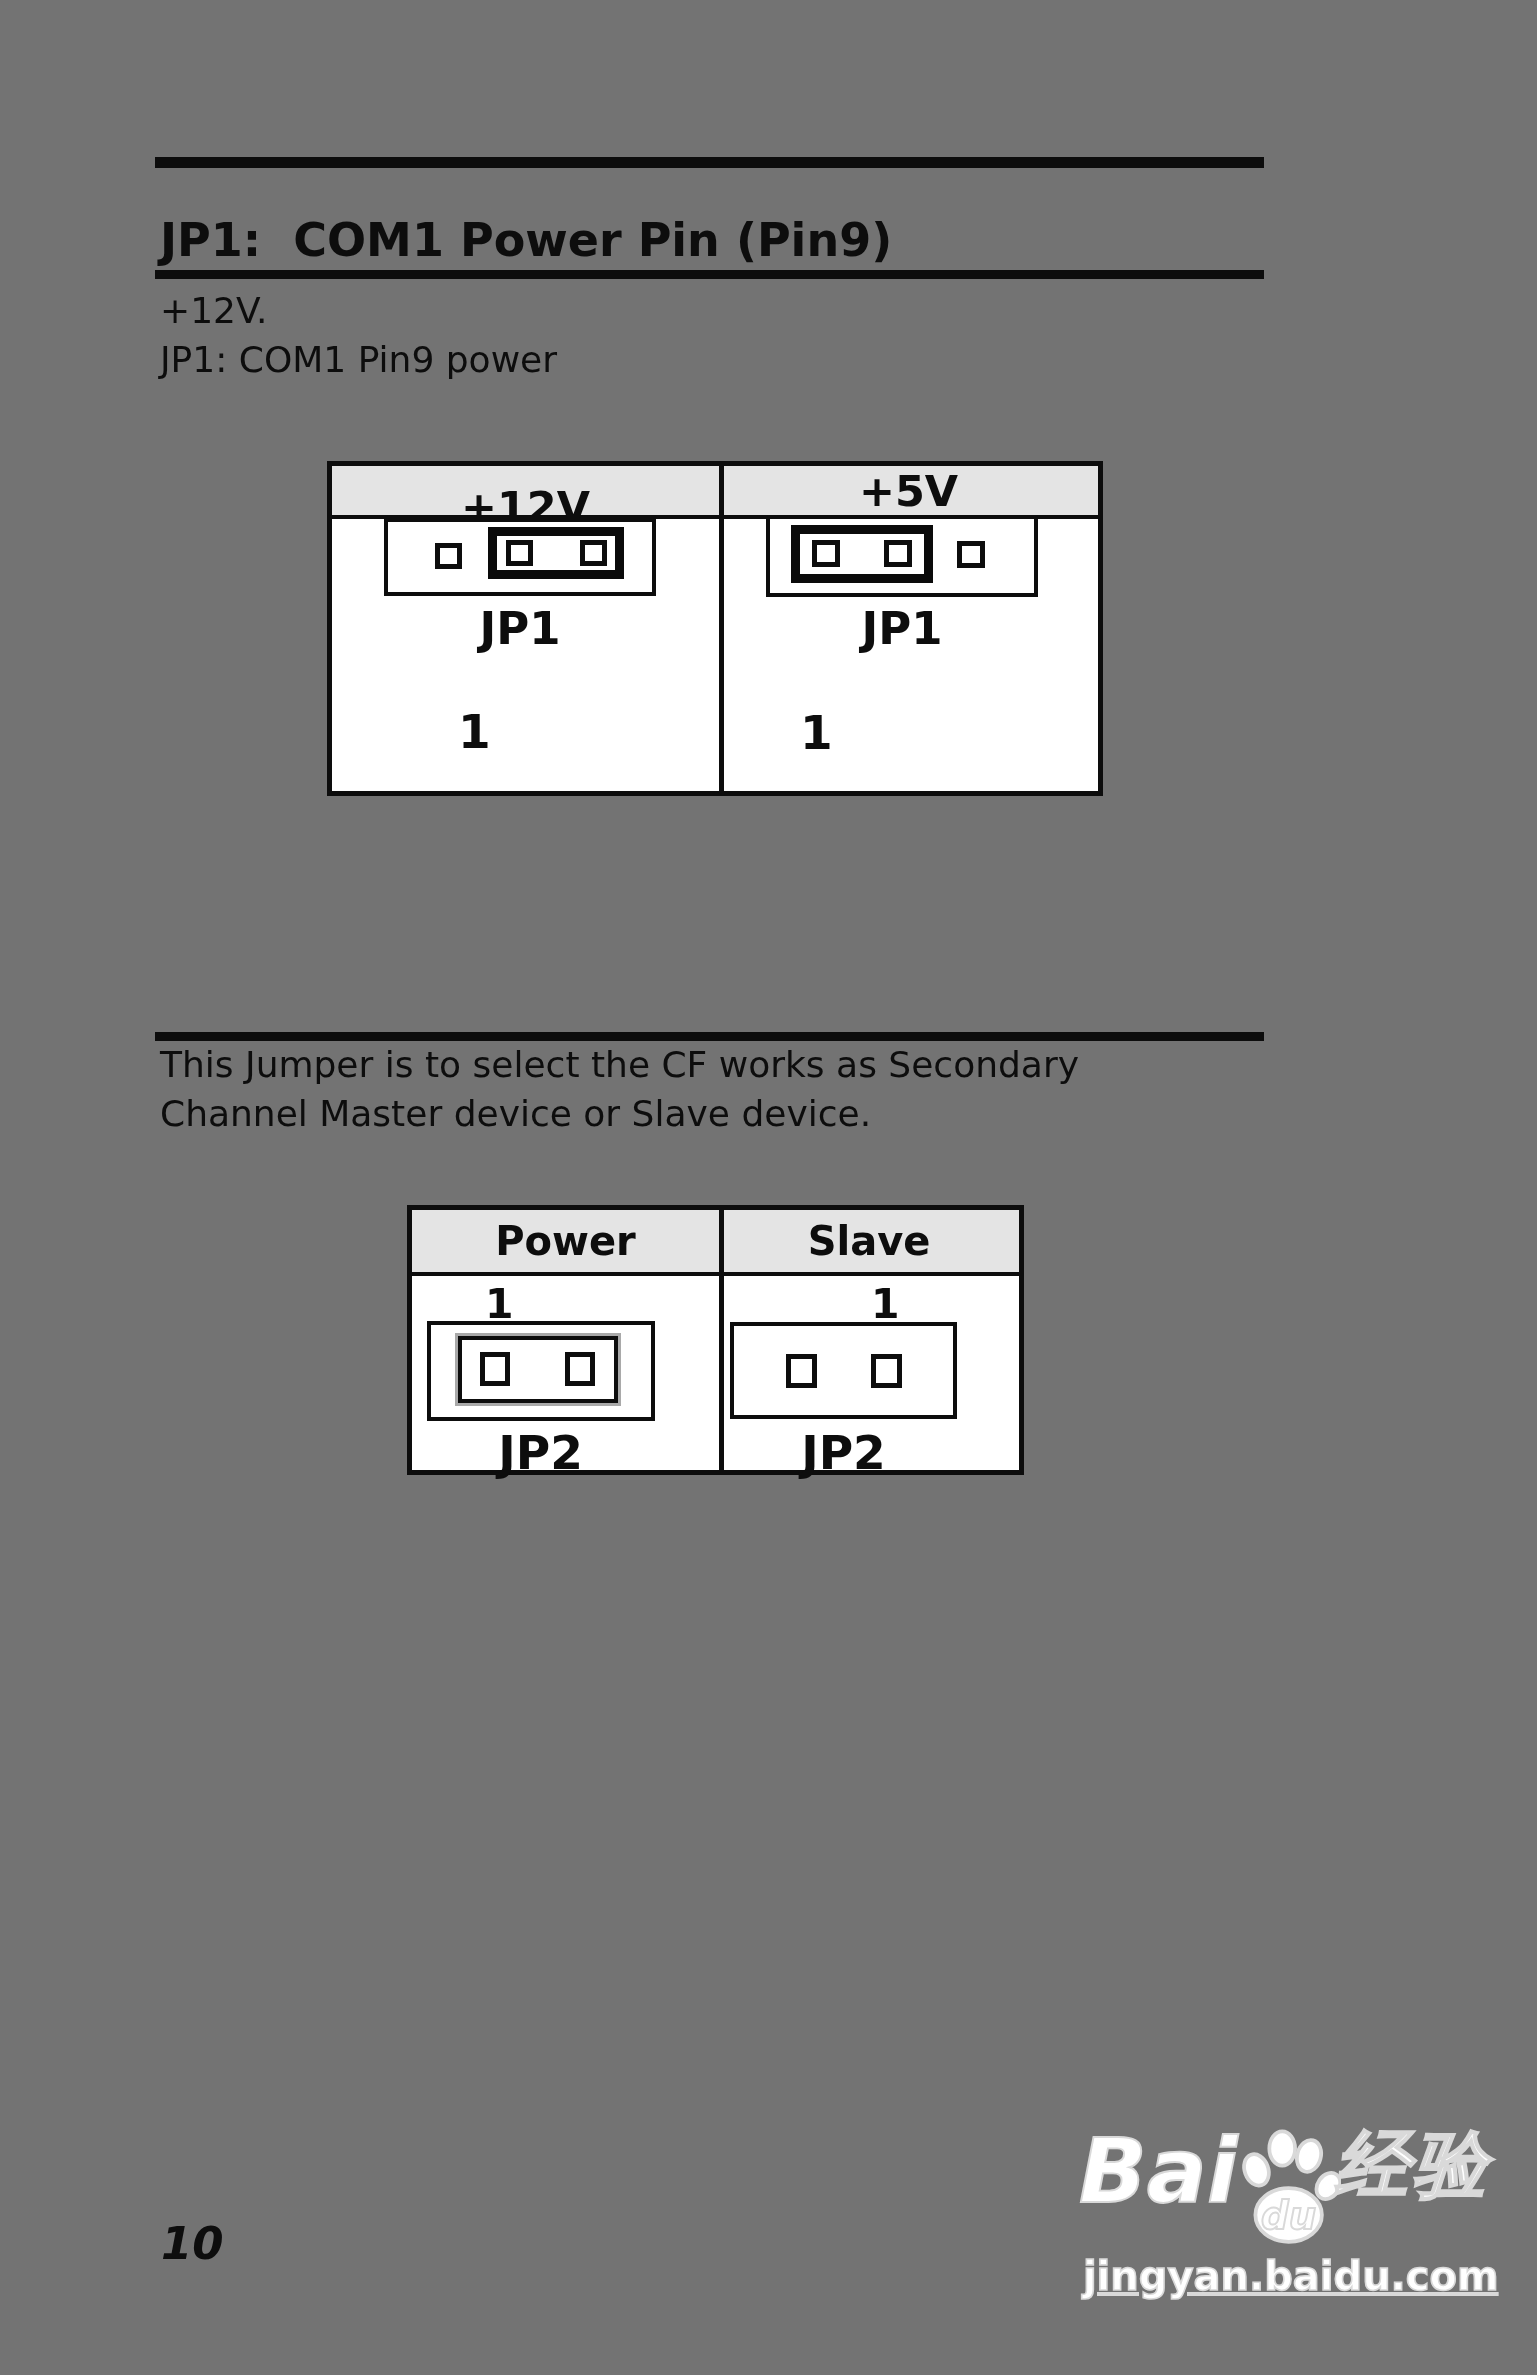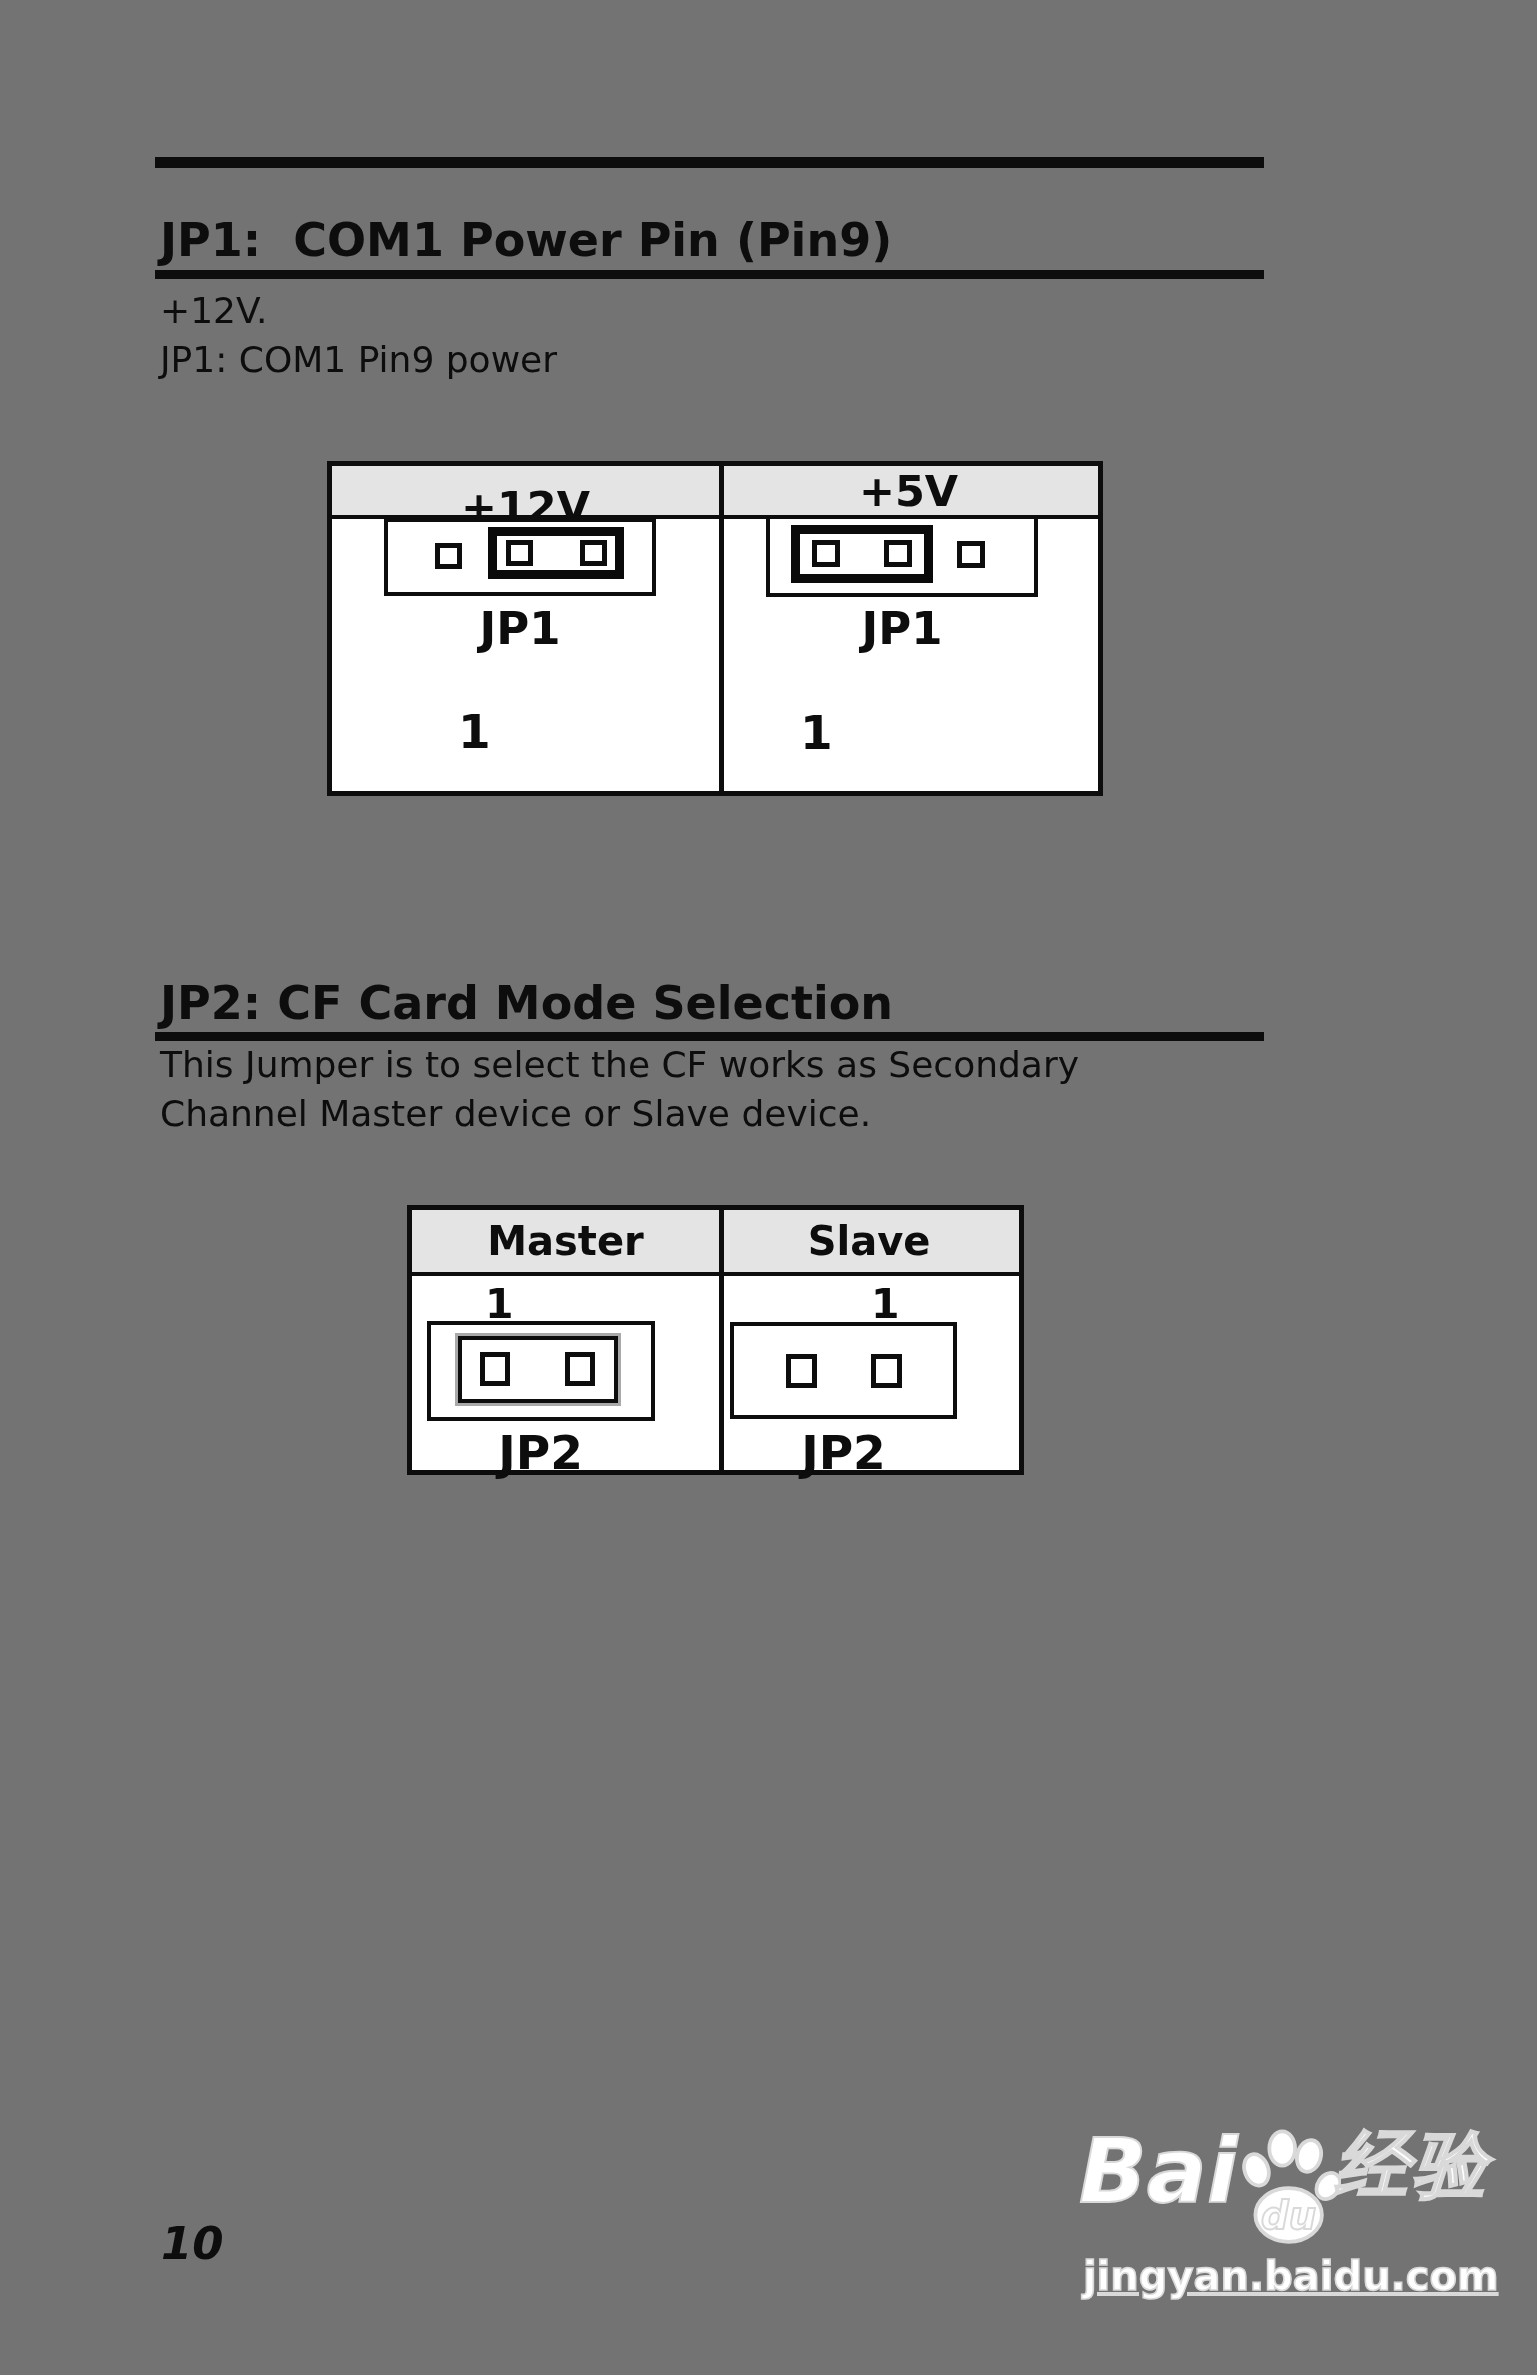--- a/index.html
+++ b/index.html
@@ -81,31 +81,30 @@
       <div class="cap" style="left:21.3px;top:5.8px;width:142px;height:58px;gap:44px;">
         <div class="pin pin-b"></div>
         <div class="pin pin-b"></div>
       </div>
       <div class="pin pin-b abs" style="left:187px;top:22px;"></div>
     </div>
     <div class="jlabel" style="left:434px;top:136px;width:272px;font-size:45px;">JP1</div>
     <div class="pnum" style="left:468px;top:243px;font-size:47px;">1</div>
   </div>
 
-  <div class="h1" style="left:160px;top:976px;">JP2: CF Card Mode Selection</div>
   <div class="rule" style="left:155px;top:1032px;width:1109px;height:8.7px;"></div>
 
   <div class="para" style="left:160px;top:1040px;">
     <span>This Jumper is to select the CF works as Secondary</span>
     <span>Channel Master device or Slave device.</span>
   </div>
 
   <div class="jp-table" style="left:407px;top:1205px;width:617px;height:270px;">
     <div class="thead" style="height:66px;font-size:40px;">
-      <div class="th" style="width:307px;">Master</div>
+      <div class="th" style="width:307px;">Power</div>
       <div class="th" style="flex:1;">Slave</div>
     </div>
     <div class="col-div" style="left:307px;"></div>
 
     <div class="pnum" style="left:73px;top:74px;font-size:41px;">1</div>
     <div class="jbox" style="left:14.6px;top:111px;width:228px;height:100px;">
       <div class="cap2" style="left:27px;top:10.7px;width:160px;height:67px;gap:55px;">
         <div class="pin pin-c"></div>
         <div class="pin pin-c"></div>
       </div>

